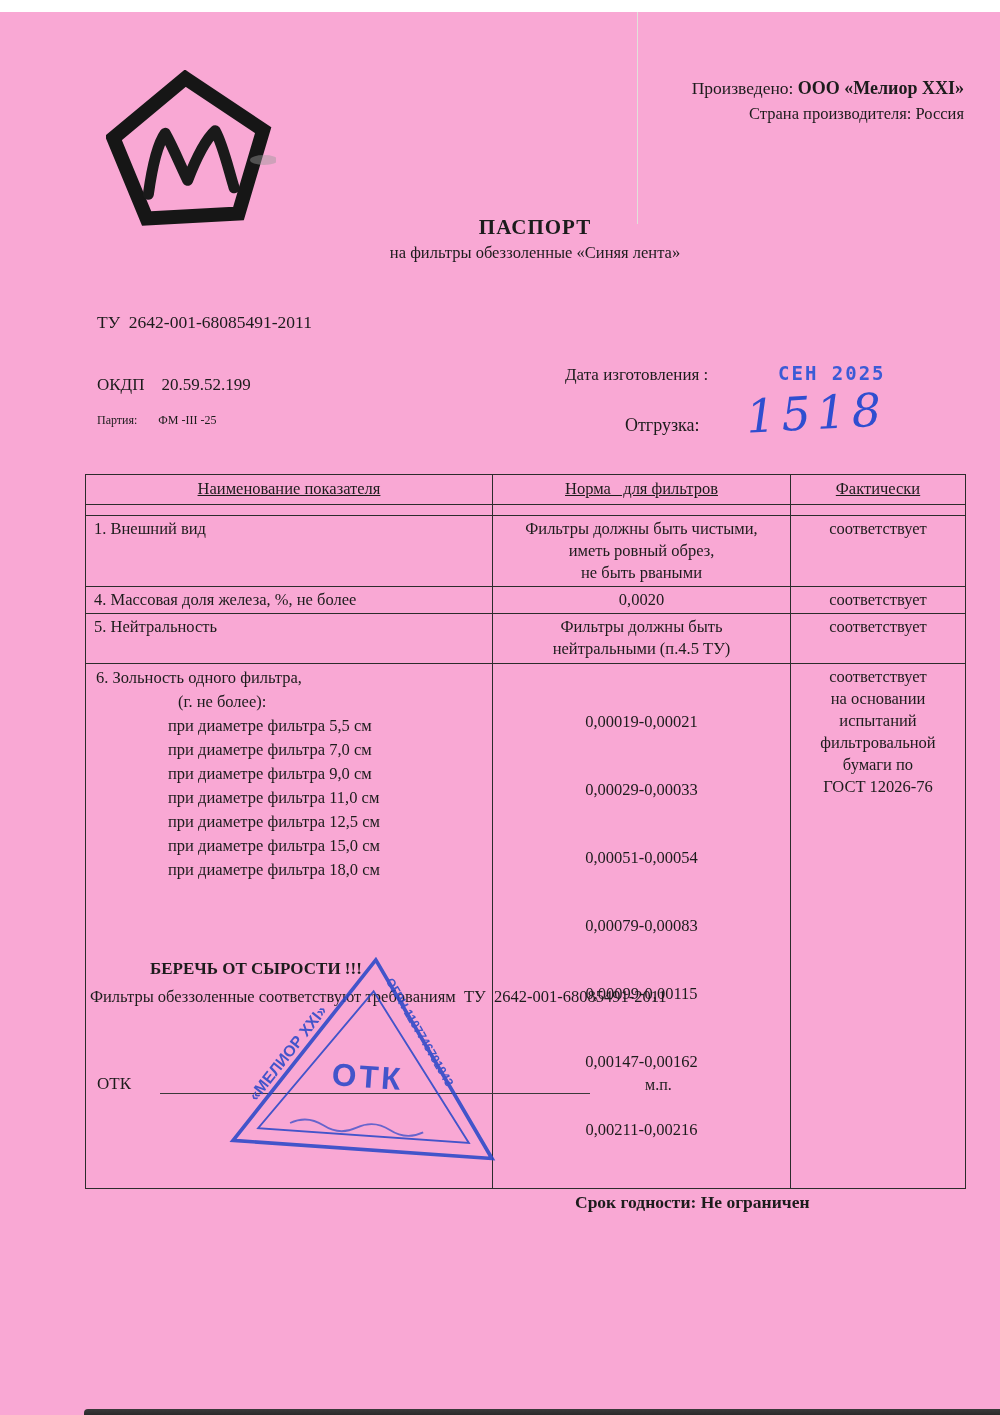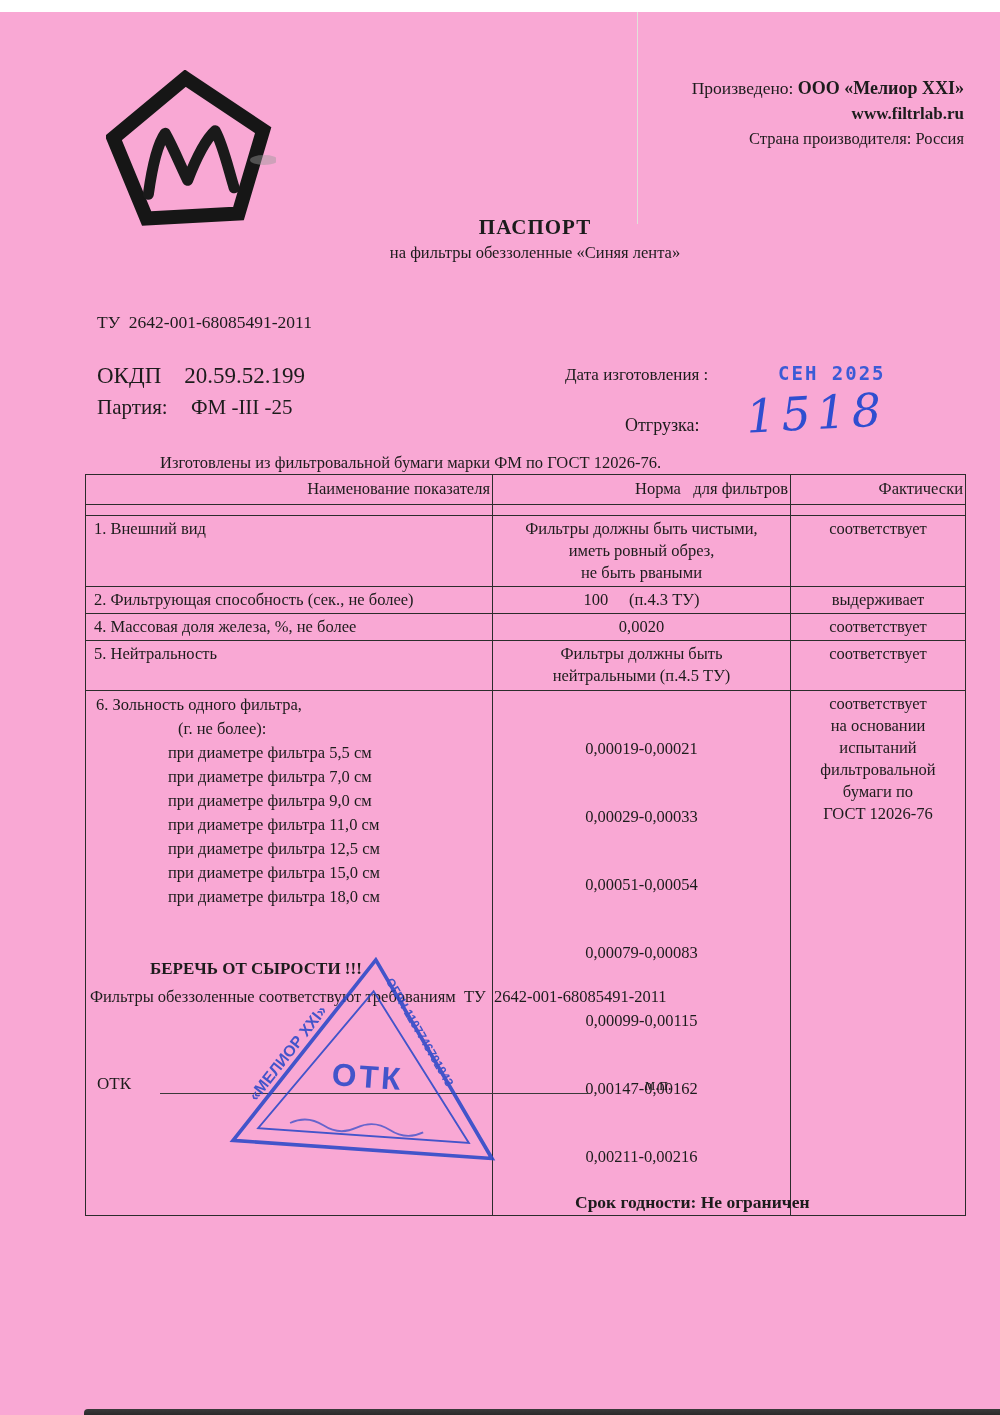--- a/index.html
+++ b/index.html
@@ -22,39 +22,39 @@
   .hdr .l1 { font-size:17.5px; }
   .hdr .l1 b { font-size:18px; }
   .hdr .l2 { font-weight:bold; font-size:17px; }
   .hdr .l3 { font-size:16.5px; }
 
   .doc-title { left:65px; top:203px; width:940px; text-align:center;
     font-weight:bold; font-size:21px; letter-spacing:1px; }
   .doc-subtitle { left:65px; top:231px; width:940px; text-align:center; font-size:16.5px; }
 
   .tu    { left:97px;  top:300px; font-size:17.5px; white-space:pre; }
-  .okdp  { left:97px;  top:351px; font-size:23px; white-space:pre; }
-  .party { left:97px;  top:383px; font-size:21px; }
+  .okdp  { left:97px;  top:363px; font-size:17px; white-space:pre; }
+  .party { left:97px;  top:401px; font-size:12px; }
   .party .val { margin-left:18px; }
   .date-label { left:565px; top:353px; font-size:17px; }
   .date-value { left:778px; top:350px; font-family:"DejaVu Sans Mono", monospace;
     font-weight:bold; font-size:19px; color:#3b5bd6; letter-spacing:2px; }
   .ship-label { left:625px; top:403px; font-size:18px; }
   .ship-value { left:746px; top:374px; font-family:"DejaVu Serif", serif; font-style:italic;
     font-size:46px; color:#2f4ed0; letter-spacing:6px; transform:rotate(-3deg); }
   .made-from { left:160px; top:441px; font-size:16.5px; }
 
   
   table.spec { position:absolute; left:85px; top:462px; width:880px;
     border-collapse:collapse; table-layout:fixed; }
   table.spec col.c1 { width:407px; }
   table.spec col.c2 { width:298px; }
   table.spec col.c3 { width:175px; }
   table.spec td { border:1.6px solid #2c2c2c; font-size:16.5px; line-height:22px; }
-  tr.head td { text-align:right; padding:3px 2px 4px; white-space:pre; }
+  tr.head td { text-align:center; padding:3px 2px 4px; white-space:pre;text-decoration:underline; }
   tr.spacer td { height:11px; }
   td.nm { text-align:left; vertical-align:top; padding:2px 4px 2px 8px; }
   td.no { text-align:center; vertical-align:top; padding:2px 12px; white-space:pre-wrap; }
   td.ac { text-align:center; vertical-align:top; padding:2px 20px; white-space:pre-line; }
   tr.r5 td { height:50px; }
   tr.ash td { vertical-align:top; }
   tr.ash .nm div, tr.ash .ash-norms div { line-height:24px; }
   .ash-title { padding-left:2px; }
   .ash-sub { padding-left:84px; }
   .ash-item { padding-left:74px; }
@@ -90,38 +90,36 @@
       </g>
       <ellipse cx="158" cy="90" rx="14" ry="5" fill="#9a9a9a" opacity="0.45"></ellipse>
     </svg>
   </div>
 
   <div class="abs hdr">
     <div class="l1">
       <span>Произведено:</span>
       <b>ООО «Мелиор XXI»</b>
     </div>
-    <div class="l2">www.filtrlab.ru</div>
     <div class="l3">Страна производителя: Россия</div>
   </div>
 
   <div class="abs doc-title">ПАСПОРТ</div>
   <div class="abs doc-subtitle">на фильтры обеззоленные «Синяя лента»</div>
 
   <div class="abs tu">ТУ  2642-001-68085491-2011</div>
   <div class="abs okdp">ОКДП    20.59.52.199</div>
   <div class="abs party">
     <span>Партия:</span>
     <span class="val">ФМ -III -25</span>
   </div>
   <div class="abs date-label">Дата изготовления :</div>
   <div class="abs date-value">СЕН 2025</div>
   <div class="abs ship-label">Отгрузка:</div>
   <div class="abs ship-value">1518</div>
-  <div class="abs made-from">Изготовлены из фильтровальной бумаги марки ФМ по ГОСТ 12026-76.</div>
 
   <table class="spec">
     <colgroup>
         <col class="c1">
         <col class="c2">
         <col class="c3">
       </colgroup>
     <tbody>
         <tr class="head">
       <td>Наименование показателя</td>
@@ -132,25 +130,20 @@
       <td></td>
           <td></td>
           <td></td>
     </tr>
     <tr>
       <td class="nm">1. Внешний вид</td>
       <td class="no">Фильтры должны быть чистыми,
 иметь ровный обрез,
 не быть рваными</td>
       <td class="ac">соответствует</td>
-    </tr>
-    <tr>
-      <td class="nm">2. Фильтрующая способность (сек., не более)</td>
-      <td class="no">100     (п.4.3 ТУ)</td>
-      <td class="ac">выдерживает</td>
     </tr>
     <tr>
       <td class="nm">4. Массовая доля железа, %, не более</td>
       <td class="no">0,0020</td>
       <td class="ac">соответствует</td>
     </tr>
     <tr class="r5">
       <td class="nm">5. Нейтральность</td>
       <td class="no">Фильтры должны быть
 нейтральными (п.4.5 ТУ)</td>

